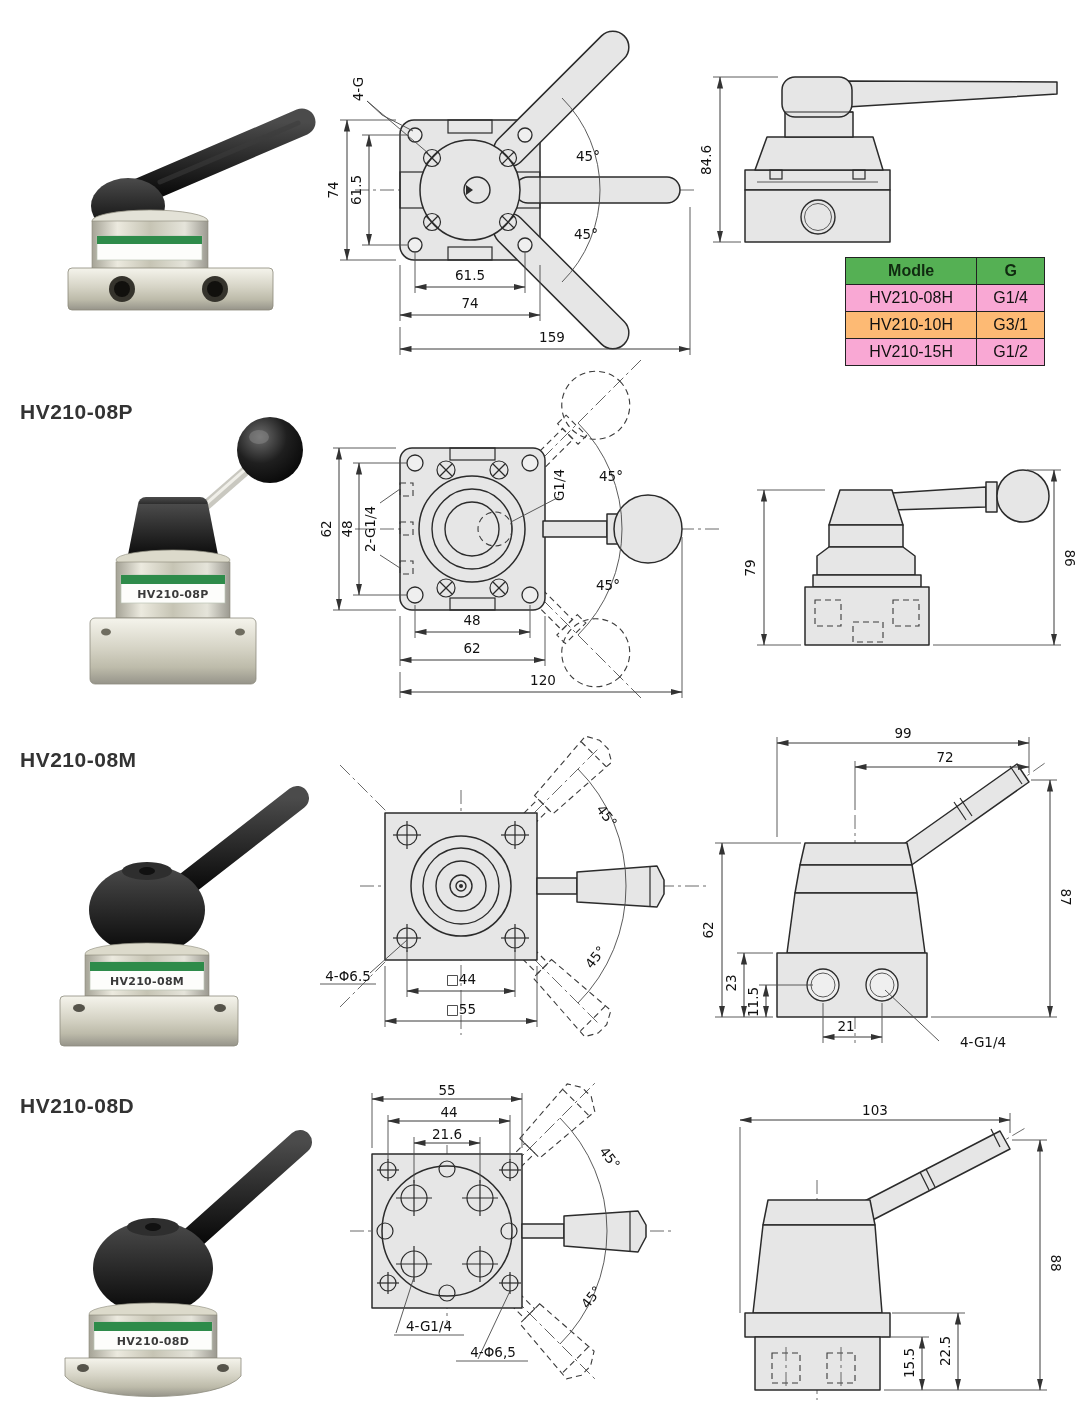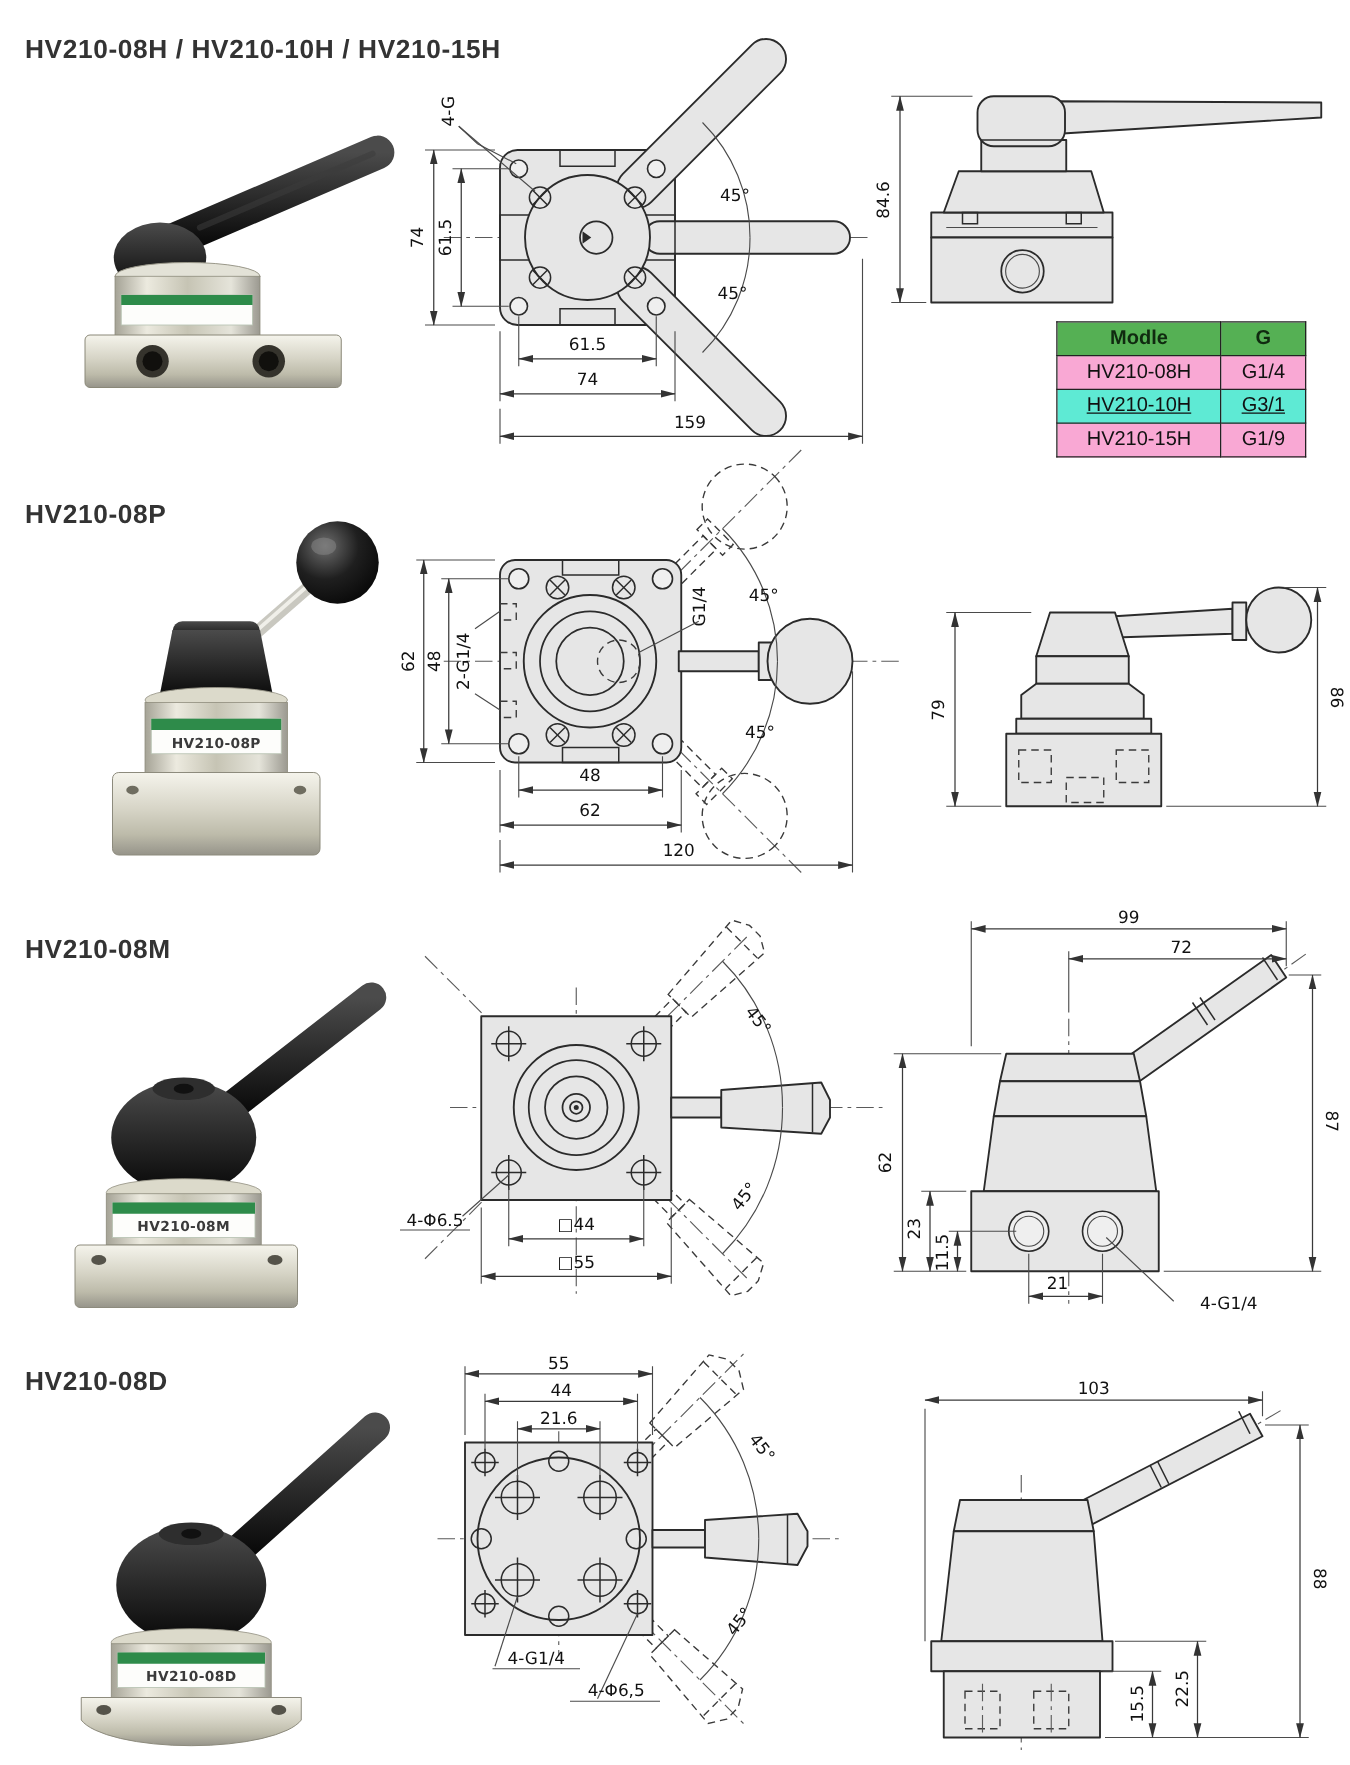--- a/index.html
+++ b/index.html
@@ -18,21 +18,21 @@
   .dash{fill:none;stroke:#3a3a3a;stroke-width:1.1;stroke-dasharray:6 4;}
   .dashg rect,.dashg circle,.dashg polygon,.dashg line{fill:none;stroke:#3a3a3a;stroke-width:1.1;stroke-dasharray:6 4;}
   .dt{font-family:"DejaVu Sans",sans-serif;font-size:13.5px;fill:#111;text-anchor:middle;}
   .plabel{font-family:"DejaVu Sans",sans-serif;font-size:11px;font-weight:bold;fill:#3a3a3a;text-anchor:middle;letter-spacing:.3px;}
   
   table.spec{position:absolute;left:845px;top:257px;width:200px;border-collapse:collapse;
              font-size:16px;color:#111;text-align:center;}
   table.spec th,table.spec td{border:1.6px solid #222;padding:2px 0;height:22px;}
   table.spec th{background:#55b054;font-weight:bold;color:#102a10;}
   table.spec td{background:#f9a8d4;}
-  table.spec tr.alt td{background:#5eead4;text-decoration:underline;}
+  table.spec tr.alt td{background:#fdba74;}
   table.spec .c-model{width:66%;}
 </style>
 </head>
 <body>
 
 <div id="page">
 
   <svg width="0" height="0">
     <defs>
       <marker id="ah" viewBox="0 0 12 7" refX="11.5" refY="3.5" markerWidth="12" markerHeight="7" orient="auto-start-reverse" markerUnits="userSpaceOnUse">
@@ -56,21 +56,20 @@
           <stop offset="0.45" stop-color="#1f1f1f"></stop>
         <stop offset="1" stop-color="#000"></stop>
       </radialGradient>
       <linearGradient id="gb" x1="0" y1="0" x2="0" y2="1">
         <stop offset="0" stop-color="#4b4b4b"></stop>
           <stop offset="1" stop-color="#070707"></stop>
       </linearGradient>
     </defs>
   </svg>
 
-  <div class="sec-title" style="left:20px;top:28px;">HV210-08H / HV210-10H / HV210-15H</div>
 
   <svg style="left:40px;top:78px;" width="290" height="235" viewBox="0 0 290 235">
     <path d="M85,120 L262,44" stroke="url(#gb)" stroke-width="27" stroke-linecap="round"></path>
     <path d="M120,104 L258,45" stroke="#3c3c3c" stroke-width="5" stroke-linecap="round" opacity="0.55"></path>
     <ellipse cx="88" cy="128" rx="37" ry="28" fill="url(#gb)"></ellipse>
     <ellipse cx="110" cy="143" rx="58" ry="11" fill="#e3e2d7" stroke="#9a988a" stroke-width="0.8"></ellipse>
     <rect x="52" y="143" width="116" height="49" fill="url(#gmh)" stroke="#8a8878" stroke-width="0.6"></rect>
     <rect x="57" y="158" width="105" height="24" fill="#fdfdfb" stroke="#b9c4b4" stroke-width="0.7"></rect>
     <rect x="57" y="158" width="105" height="8" fill="#2e8b4a"></rect>
     <rect x="28" y="190" width="205" height="42" rx="4" fill="url(#gm)" stroke="#8a8878" stroke-width="0.8"></rect>
@@ -171,21 +170,21 @@
       <tr>
         <td>HV210-08H</td>
         <td>G1/4</td>
       </tr>
       <tr class="alt">
         <td>HV210-10H</td>
         <td>G3/1</td>
       </tr>
       <tr>
         <td>HV210-15H</td>
-        <td>G1/9</td>
+        <td>G1/2</td>
       </tr>
     </tbody>
   </table>
 
   <div class="sec-title" style="left:20px;top:400px;">HV210-08P</div>
 
   <svg style="left:48px;top:392px;" width="280" height="315" viewBox="0 0 280 315">
     <line x1="148" y1="122" x2="210" y2="68" stroke="#c9c8c0" stroke-width="10"></line>
     <line x1="150" y1="119" x2="208" y2="68" stroke="#f0efe9" stroke-width="3"></line>
     <circle cx="222" cy="58" r="33" fill="url(#gk)"></circle>

